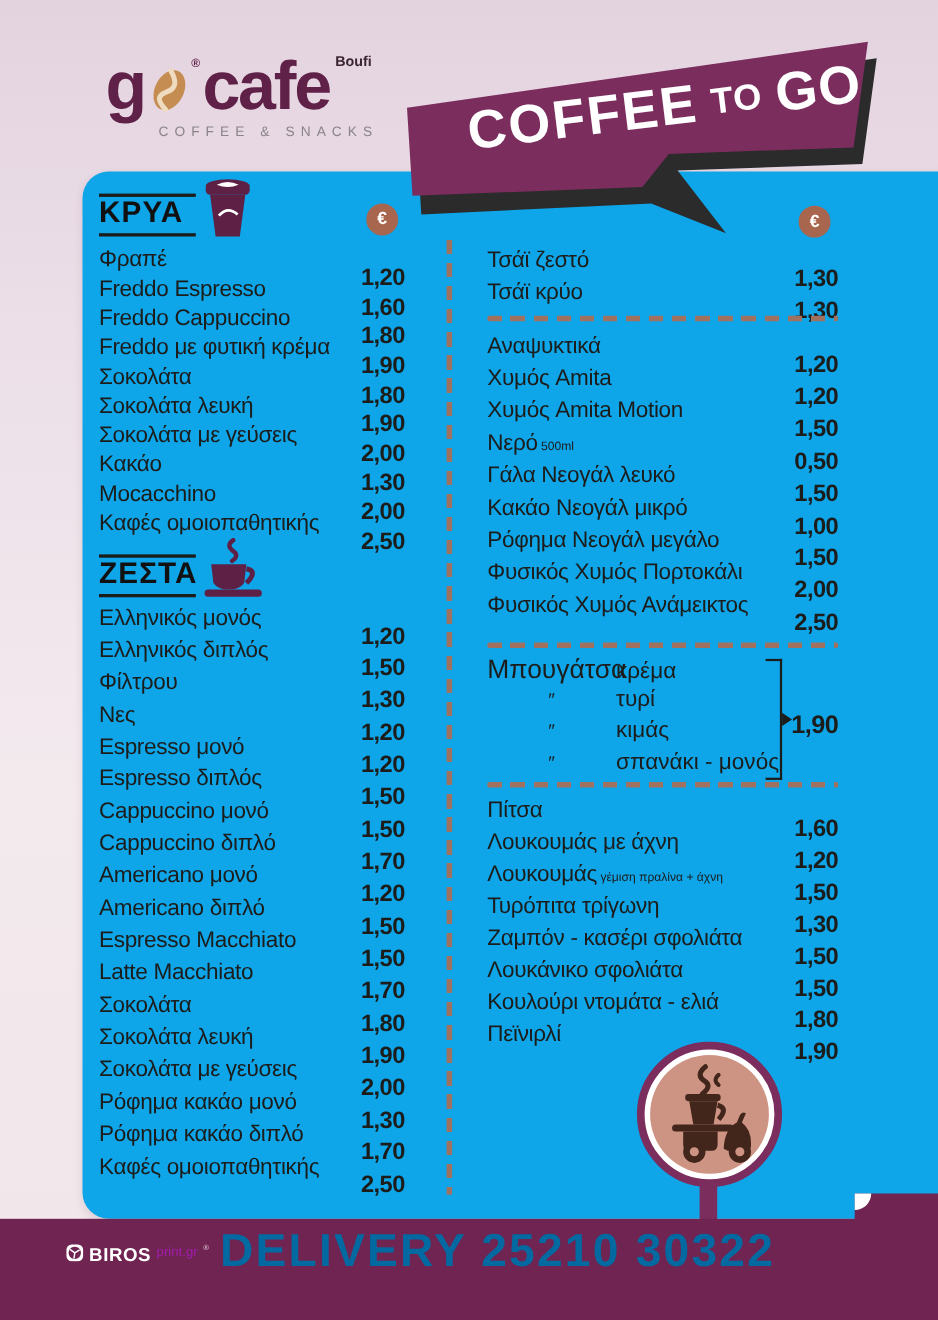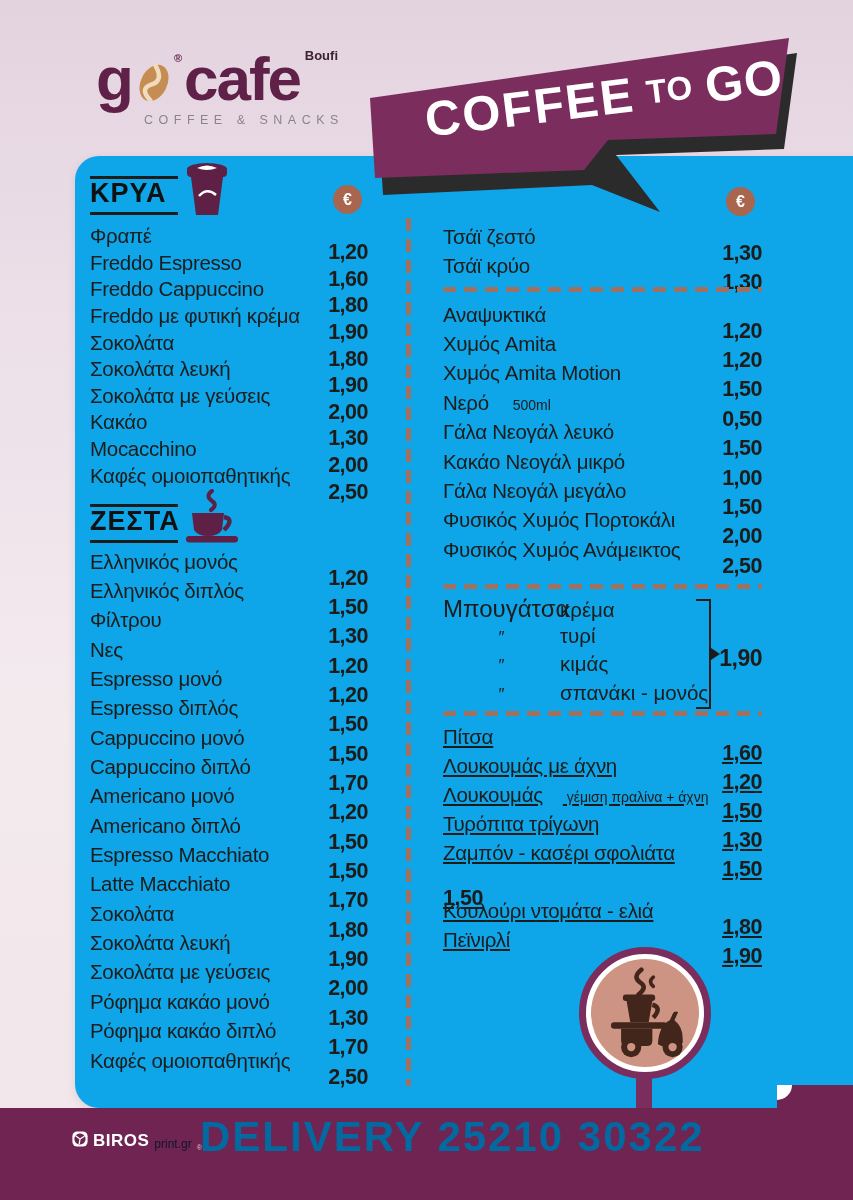--- a/index.html
+++ b/index.html
@@ -36,23 +36,23 @@
   .sec-title{position:absolute;left:0;font-size:27px;font-weight:800;letter-spacing:1px;color:#111;}
   .euro{position:absolute;width:29px;height:29px;border-radius:50%;background:#A9664E;color:#fff;
         font-size:16px;font-weight:700;display:flex;align-items:center;justify-content:center;}
 
   .rows{position:absolute;width:100%;}
   .row{display:flex;justify-content:space-between;align-items:center;}
   .cold-rows .row{height:26.6px;}
   .hot-rows .row{height:29.35px;}
   .tea-rows .row{height:28.5px;}
   .drink-rows .row{height:29.4px;}
-  .food-rows .row{height:29px;text-decoration:underline;}
+  .food-rows .row{height:29px;}
   .nm{font-size:20.5px;letter-spacing:-0.3px;white-space:nowrap;}
-  .note{font-size:14px;letter-spacing:0;padding-left:20px;}
+  .note{font-size:11px;letter-spacing:0;}
   .pr{font-weight:700;font-size:21.5px;letter-spacing:-0.5px;margin-top:33px;}
 
   .hdash{position:absolute;height:4.5px;width:319px;border-radius:2px;
          background:repeating-linear-gradient(90deg,#A1715F 0 13px,transparent 13px 21px);}
   .vdash{position:absolute;left:331px;top:62px;width:4.5px;height:868px;
          background:repeating-linear-gradient(180deg,#A1715F 0 13px,transparent 13px 21px);}
 
   
   .bougatsa{position:absolute;top:439px;left:0;width:100%;}
   .brow{display:flex;height:28.5px;align-items:baseline;}
@@ -73,23 +73,23 @@
   .badge-in{width:108px;height:108px;border-radius:50%;background:#CE9483;
          display:flex;align-items:center;justify-content:center;}
 
   
   .footer-band{position:absolute;left:0;top:1108px;width:853px;height:92px;background:#6F2452;z-index:4;}
   .footer-right{position:absolute;left:777px;top:1085px;width:76px;height:115px;background:#6F2452;z-index:3;}
   .cove{position:absolute;left:777px;top:1085px;width:15px;height:15px;background:#ffffff;
         border-bottom-right-radius:15px;z-index:4;}
   .delivery-line{position:absolute;left:200px;top:1113px;width:460px;z-index:5;color:#0369a1;
         font-weight:800;font-size:42px;letter-spacing:2px;white-space:nowrap;text-align:center;}
-  .biros{position:absolute;left:60px;top:1131px;z-index:5;color:#fff;display:flex;align-items:flex-end;gap:5px;margin-left:12px;}
+  .biros{position:absolute;left:60px;top:1131px;z-index:5;color:#fff;display:flex;align-items:flex-start;gap:5px;}
   .biros-name{font-weight:700;font-size:17px;letter-spacing:.5px;}
-  .biros-suffix{font-size:12px;color:#0f172a;}
+  .biros-suffix{font-size:12px;color:#a21caf;}
   .biros-reg{font-size:7px;color:#dcc3d2;vertical-align:top;}
 </style>
 </head>
 <body>
 
 <div class="logo">
   <span class="logo-sub">Boufi</span>
   <div class="logo-row">
     <span class="logo-g">g</span>
     <span class="logo-bean">
@@ -302,21 +302,21 @@
         </div>
         <div class="row">
           <span class="nm">Γάλα Νεογάλ λευκό</span>
           <span class="pr">1,50</span>
         </div>
         <div class="row">
           <span class="nm">Κακάο Νεογάλ μικρό</span>
           <span class="pr">1,00</span>
         </div>
         <div class="row">
-          <span class="nm">Γάλα Νεογάλ μεγάλο</span>
+          <span class="nm">Ρόφημα Νεογάλ μεγάλο</span>
           <span class="pr">1,50</span>
         </div>
         <div class="row">
           <span class="nm">Φυσικός Χυμός Πορτοκάλι</span>
           <span class="pr">2,00</span>
         </div>
         <div class="row">
           <span class="nm">Φυσικός Χυμός Ανάμεικτος</span>
           <span class="pr">2,50</span>
         </div>
@@ -360,20 +360,21 @@
         </div>
         <div class="row">
           <span class="nm">Τυρόπιτα τρίγωνη</span>
           <span class="pr">1,30</span>
         </div>
         <div class="row">
           <span class="nm">Ζαμπόν - κασέρι σφολιάτα</span>
           <span class="pr">1,50</span>
         </div>
         <div class="row">
+          <span class="nm">Λουκάνικο σφολιάτα</span>
           <span class="pr">1,50</span>
         </div>
         <div class="row">
           <span class="nm">Κουλούρι ντομάτα - ελιά</span>
           <span class="pr">1,80</span>
         </div>
         <div class="row">
           <span class="nm">Πεϊνιρλί</span>
           <span class="pr">1,90</span>
         </div>

